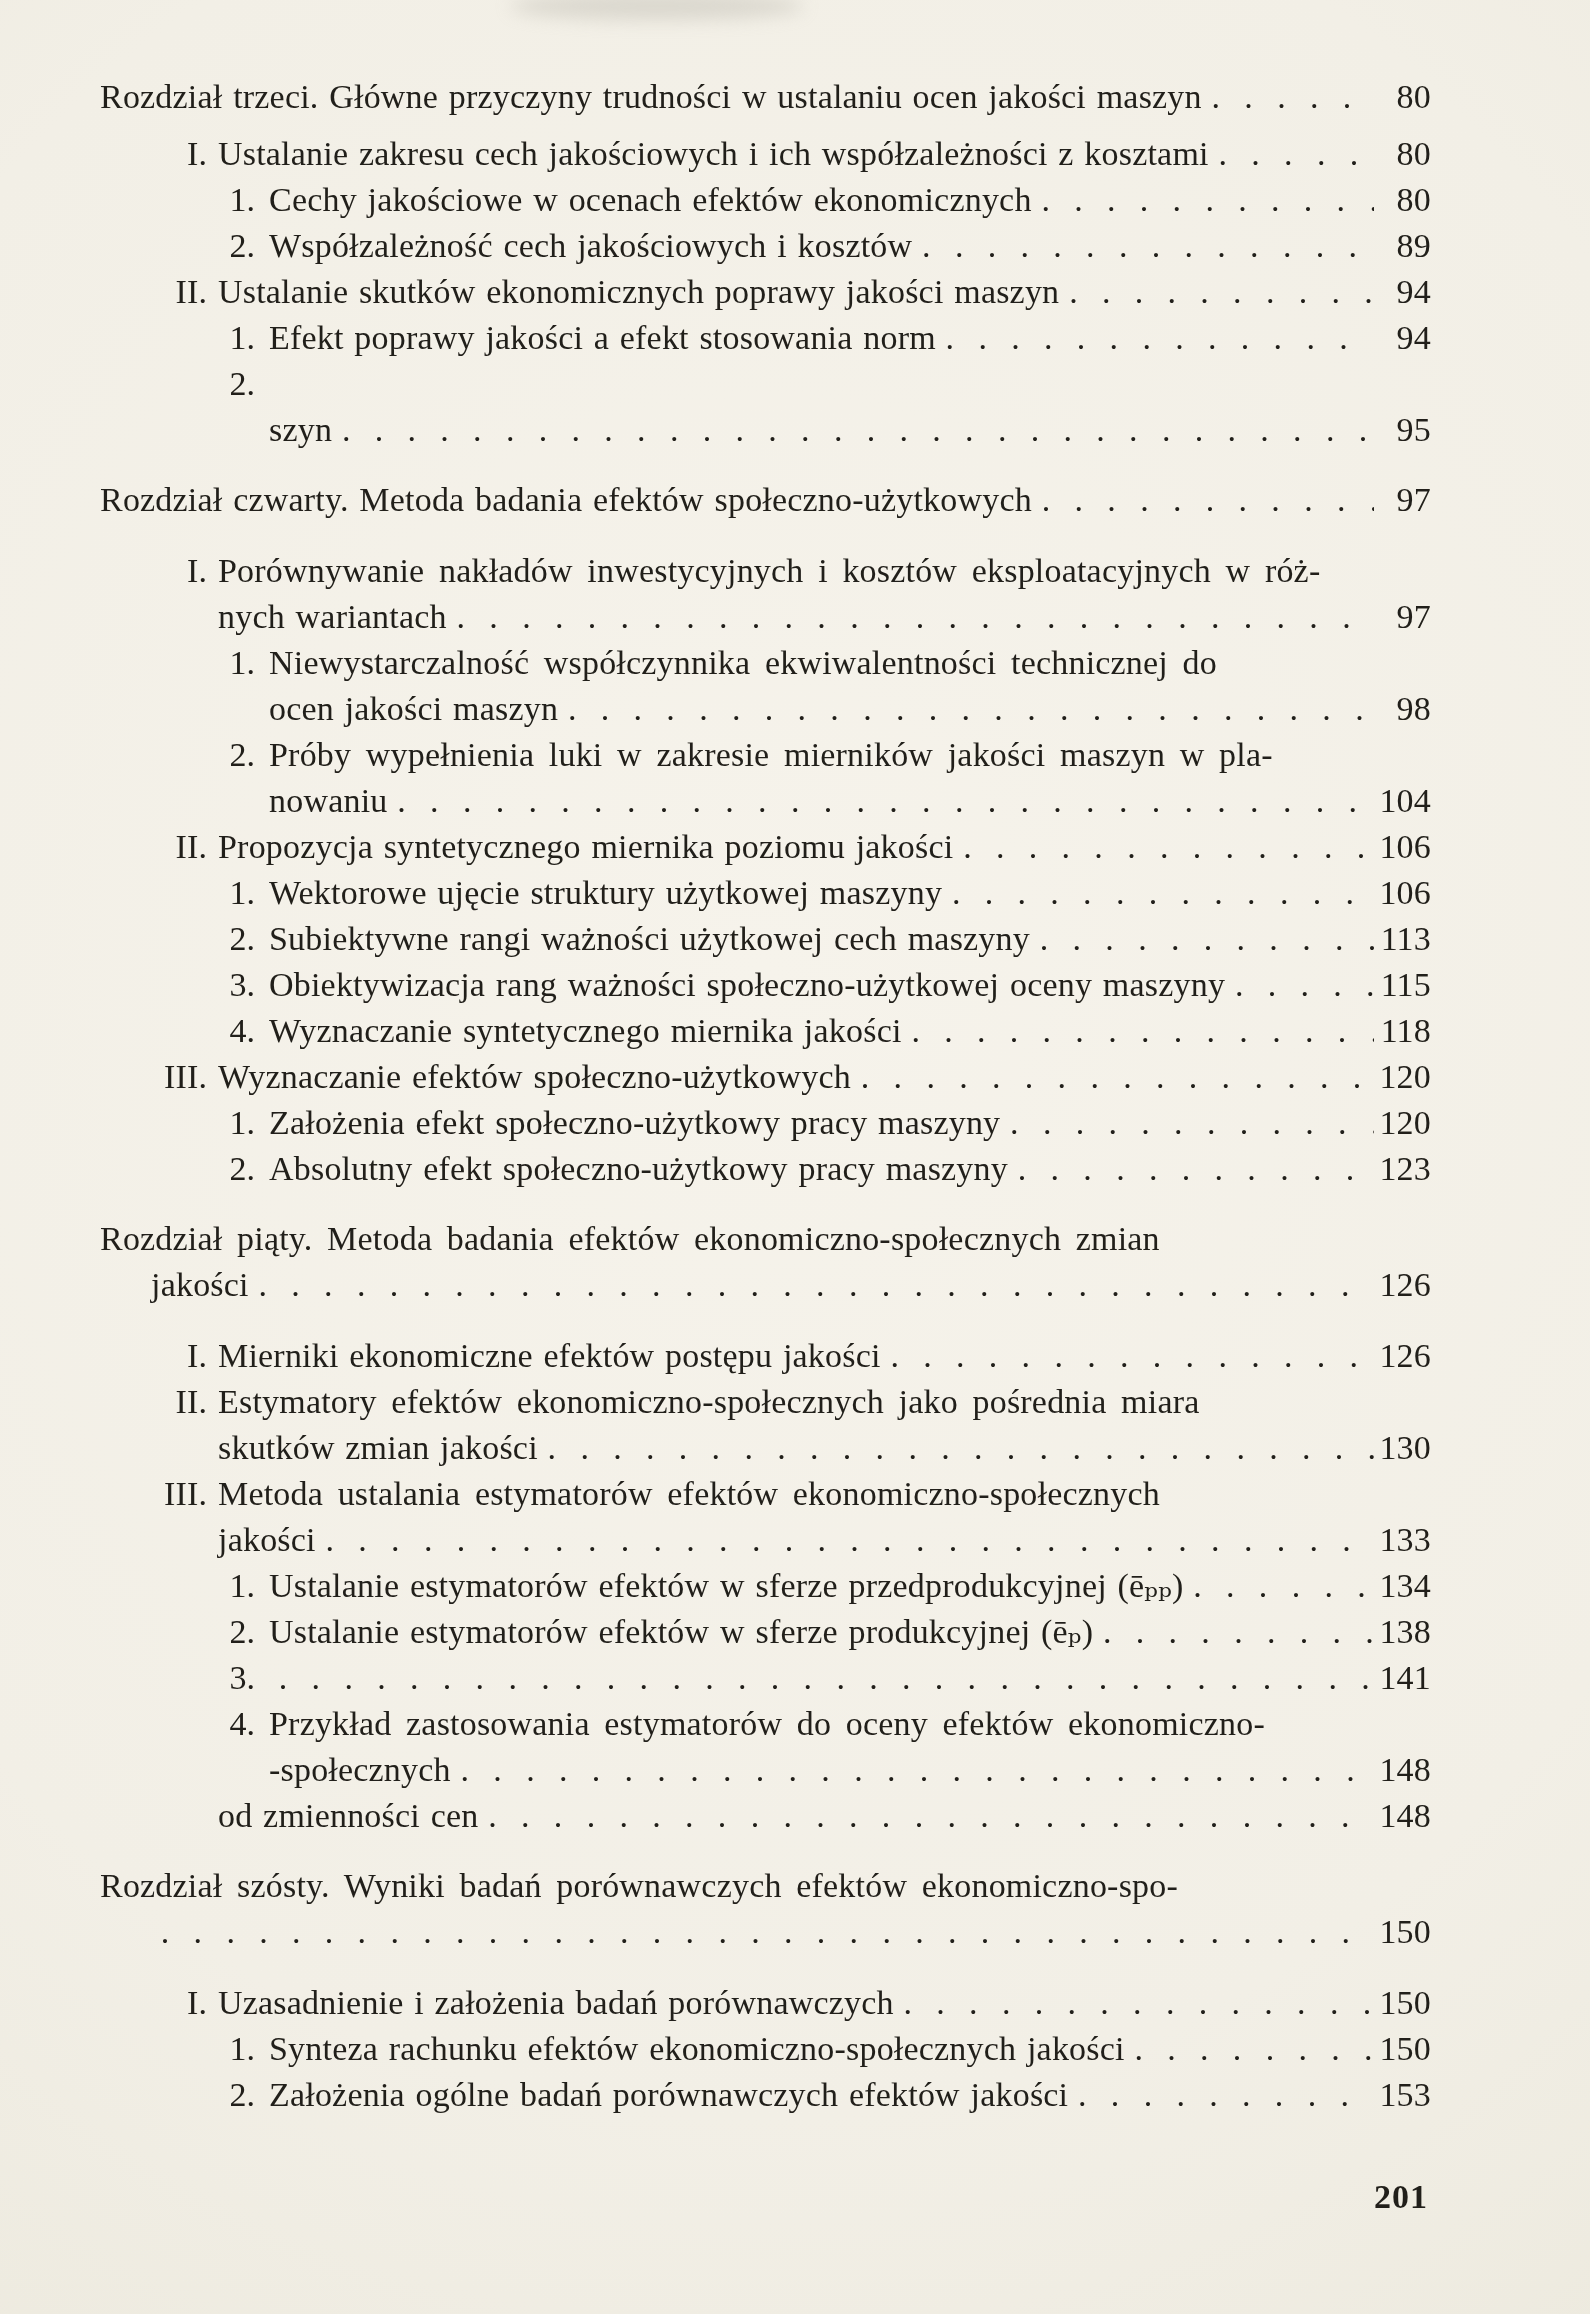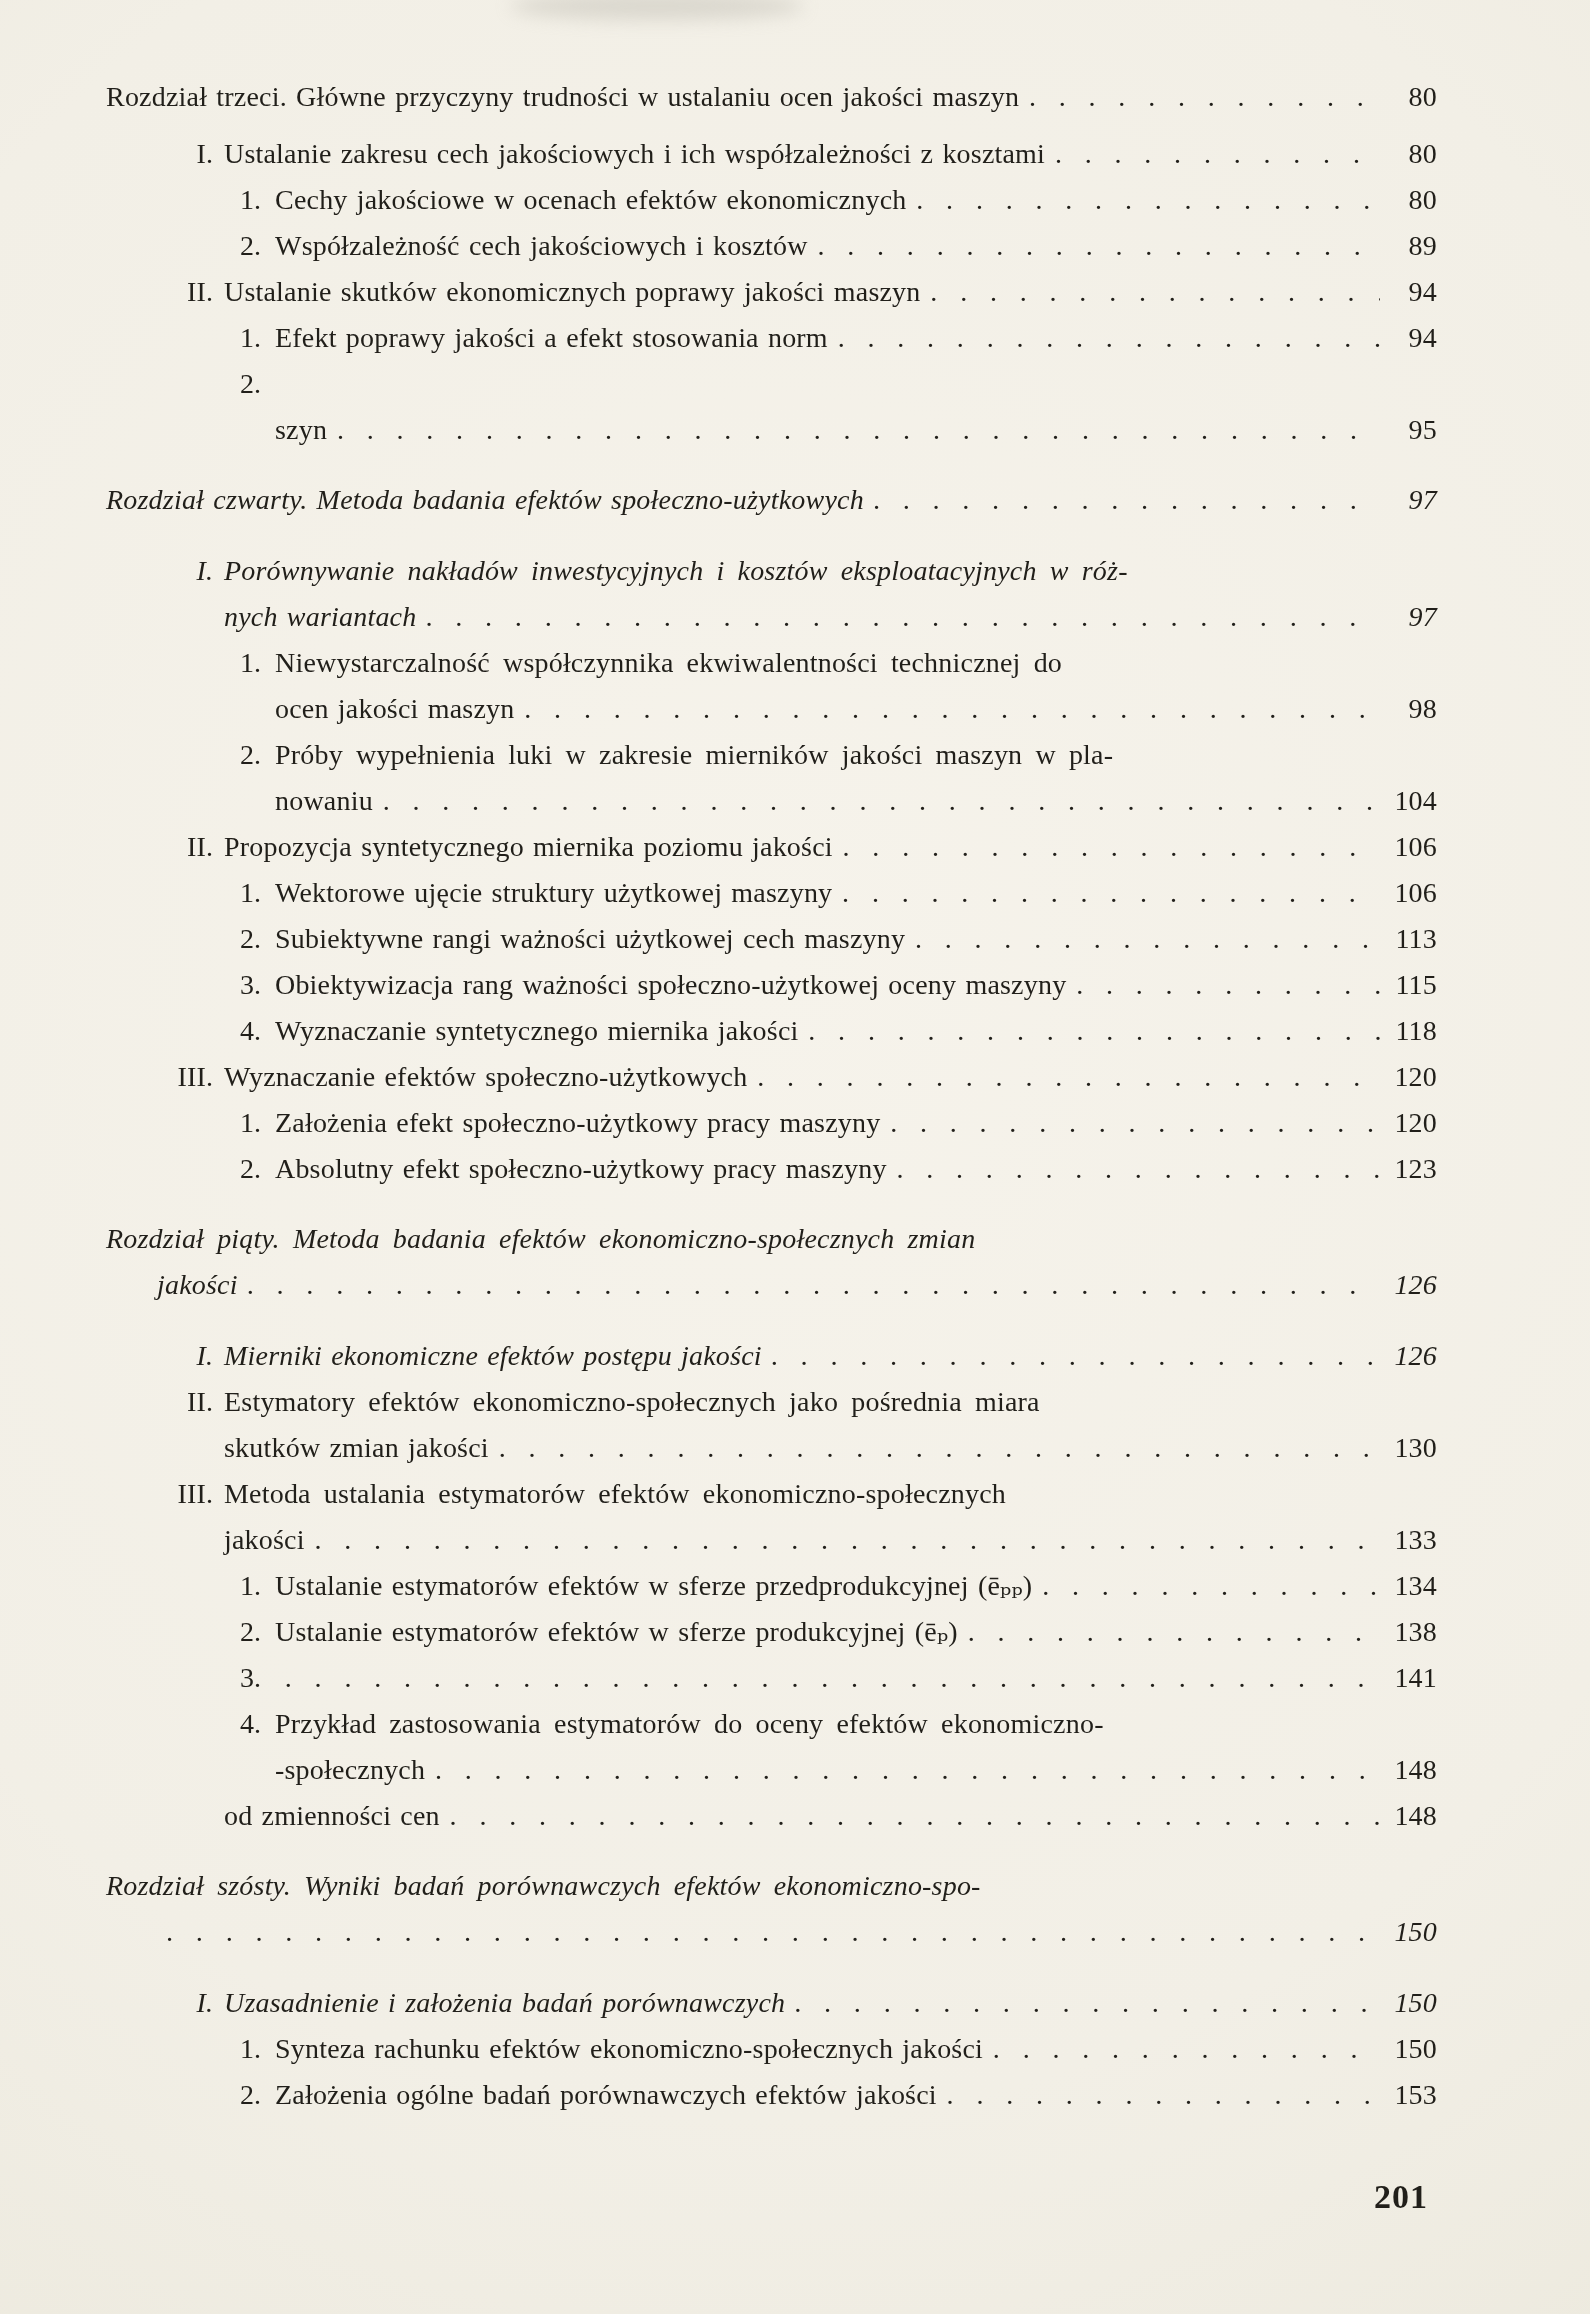--- a/index.html
+++ b/index.html
@@ -24,31 +24,31 @@
     top: -7.8px; left: 510px;
     width: 294px; height: 27.4px;
     background: #b6b3a9;
     opacity: .4;
     filter: blur(8.8px);
     border-radius: 50%;
   }
 
   .toc {
     position: absolute;
-    left: 106px;
+    left: 100px;
     top: 74px;
     width: 1331px;
-    font-size: 28px;
+    font-size: 34px;
     line-height: 46px;
     letter-spacing: 0.2px;
     word-spacing: 2px;
   }
 
   .entry.gap-small { margin-top: 10.8px; }
-  .entry.gap-large { margin-top: 24.5px; font-style: italic; }
+  .entry.gap-large { margin-top: 24.5px; }
 
   .line { display: flex; align-items: baseline; }
 
   .num { flex: none; text-align: right; }
   .section > .line > .num { width: 118px; padding-right: 10.8px; }
   .sub     > .line > .num { width: 169px; padding-right: 13.7px; }
 
   .chapter .line.cont { padding-left: 51px; }
 
   .text { flex: none; white-space: pre; }

